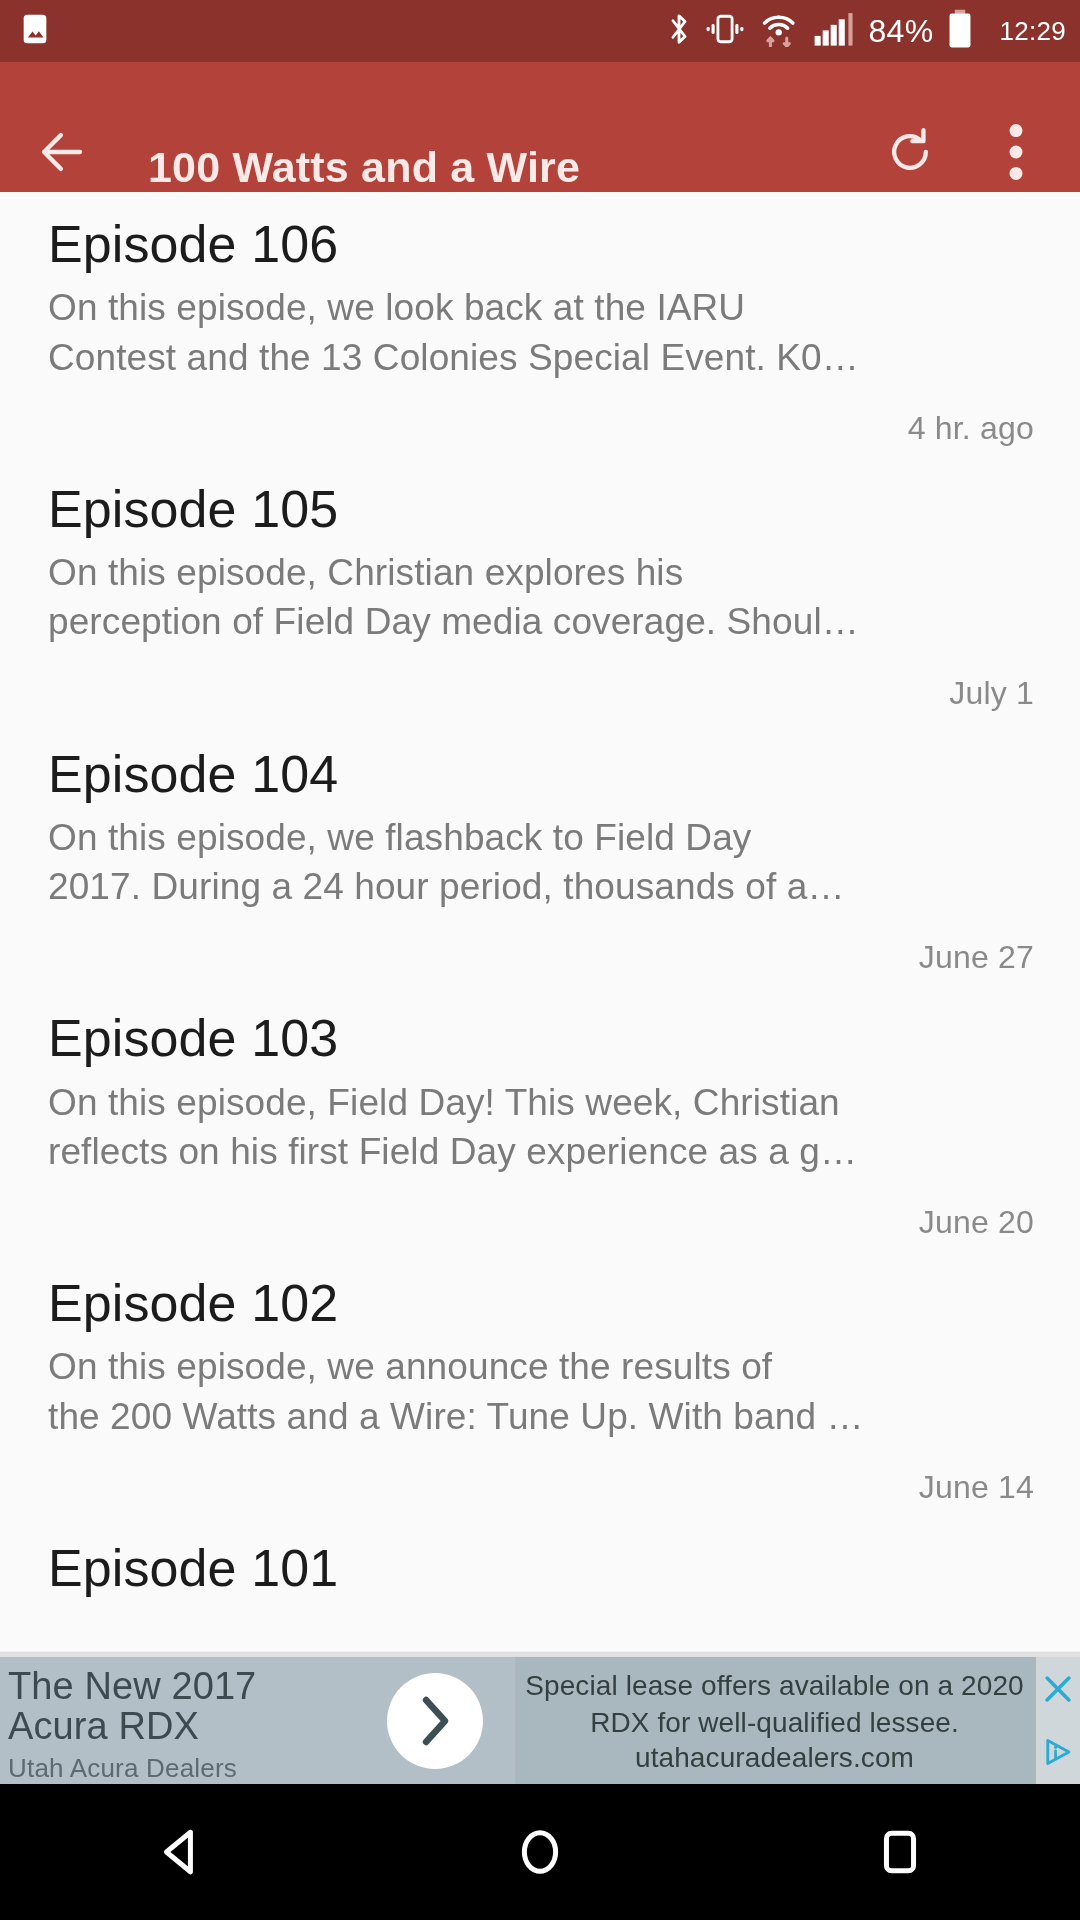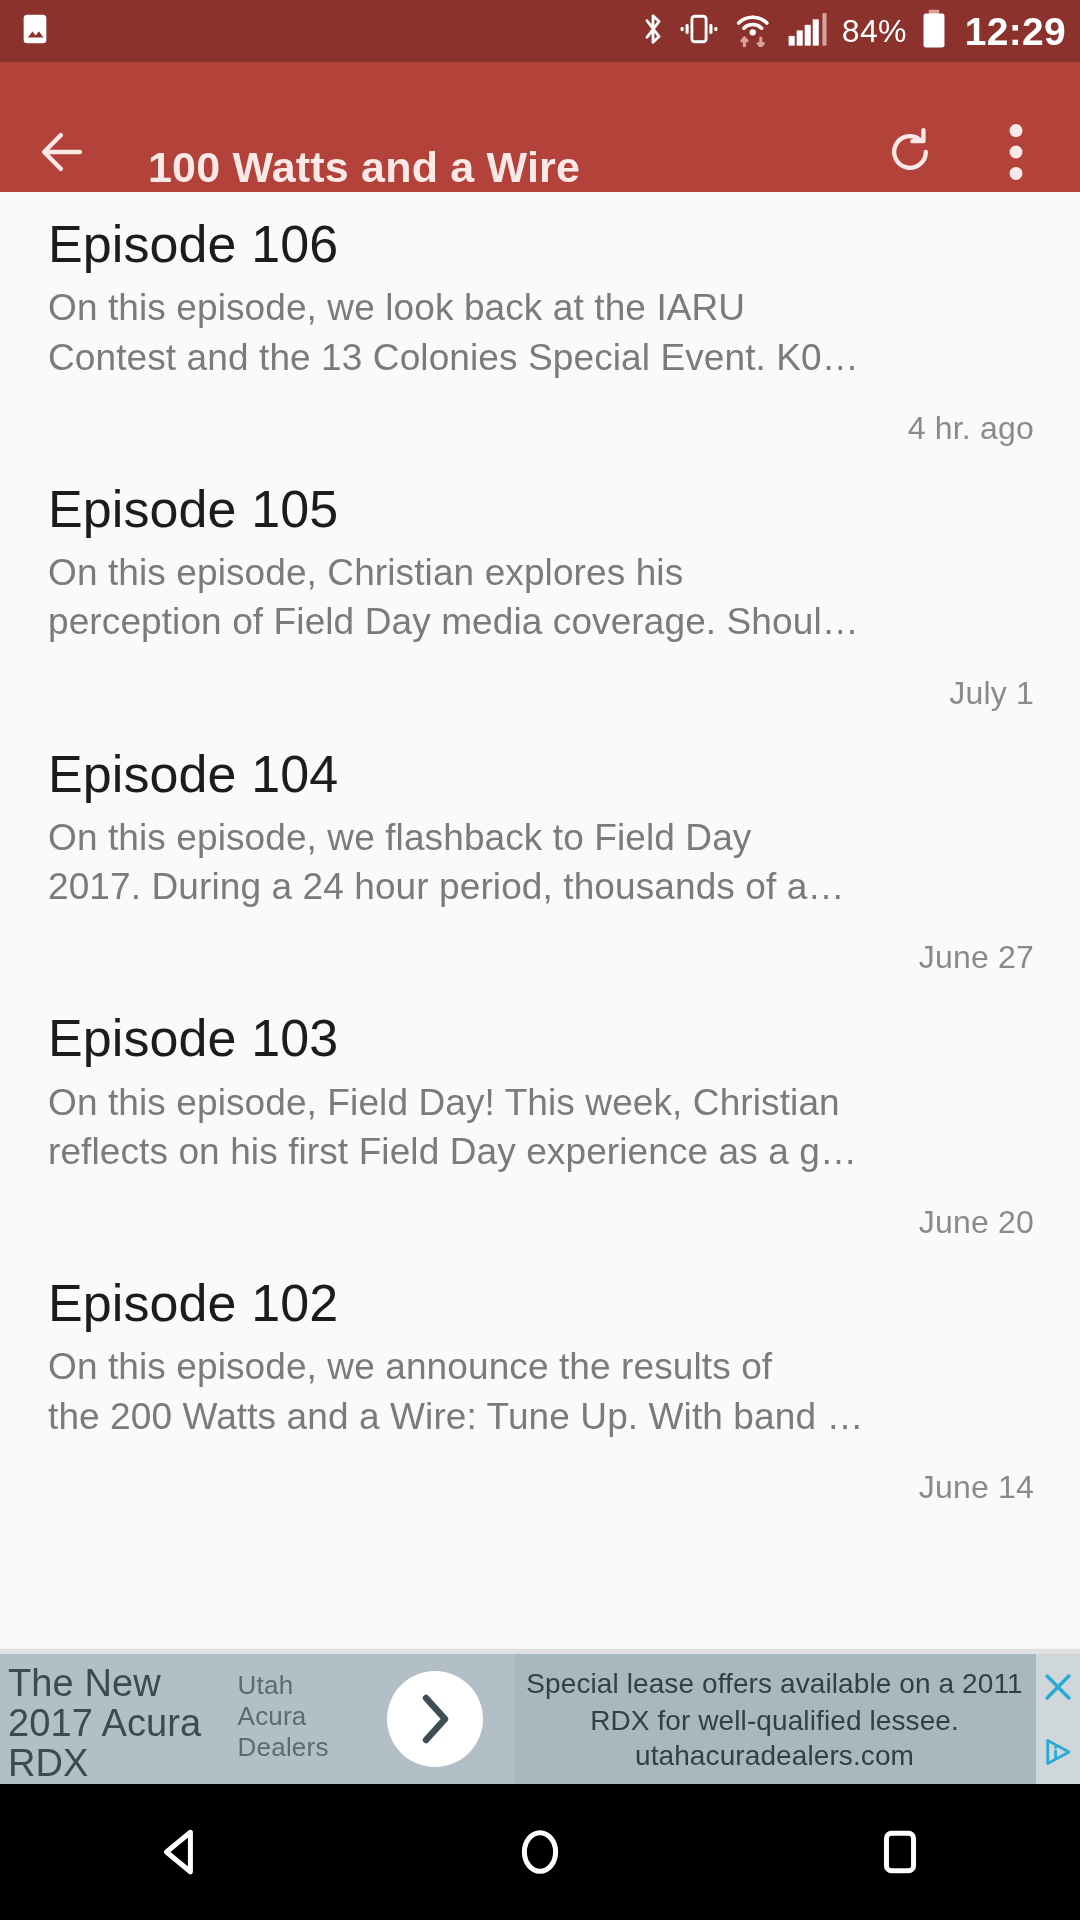--- a/index.html
+++ b/index.html
@@ -13,21 +13,21 @@
 
   
   .status-bar {
     height:62px; background:#8b322c; flex:0 0 62px;
     display:flex; align-items:center; padding:0 14px 0 18px; color:#fff;
   }
   .status-left { display:flex; align-items:center; gap:10px; }
   .status-right { margin-left:auto; display:flex; align-items:center; gap:13px; }
   .sb-icon { display:block; }
   .battery-pct { font-size:32px; font-weight:400; letter-spacing:.3px; line-height:1; }
-  .clock { font-size:39px; font-weight:700; letter-spacing:.3px; line-height:1; margin-left:4px; }
+  .clock { font-size:26px; font-weight:400; letter-spacing:.3px; line-height:1; margin-left:12px; }
 
   
   .app-bar {
     height:130px; flex:0 0 130px; background:#b3423a;
     display:flex; align-items:flex-end; padding:0 24px 0 36px;
   }
   .app-bar-title {
     color:#fbe9e7; font-size:43px; font-weight:700; letter-spacing:.2px;
     margin-left:46px; white-space:nowrap;
   }
@@ -54,21 +54,21 @@
   .episode-item.partial { padding-bottom:0; }
   .episode-item.partial .ep-desc { max-height:26px; overflow:hidden; }
 
   
   .ad-sep { flex:0 0 6px; background:#e0e0e0; border-top:1px solid #f2f2f2; }
   .ad-banner {
     flex:0 0 125px; background:#b2bfc7; display:flex; align-items:stretch; position:relative;
   }
   .ad-left {
     width:355px; flex:0 0 355px; padding:10px 0 0 8px;
-    display:flex; justify-content:center;
+    display:flex; flex-direction:column; justify-content:center;
   }
   .ad-headline { font-size:38px; color:#3d4a50; line-height:1.05; letter-spacing:.1px; }
   .ad-advertiser { font-size:26px; color:#5d6a70; margin-top:6px; letter-spacing:.2px; }
   .ad-mid {
     flex:0 0 160px; display:flex; align-items:center; justify-content:center; position:relative;
   }
   .ad-cta-circle {
     width:96px; height:96px; border-radius:50%; background:#fff;
     display:flex; align-items:center; justify-content:center;
   }
@@ -197,37 +197,41 @@
       <div class="ep-desc">On this episode, Field Day! This week, Christian
 reflects on his first Field Day experience as a g…</div>
       <div class="ep-date">June 20</div>
     </div>
     <div class="episode-item">
       <div class="ep-title">Episode 102</div>
       <div class="ep-desc">On this episode, we announce the results of
 the 200 Watts and a Wire: Tune Up. With band …</div>
       <div class="ep-date">June 14</div>
     </div>
+    <div class="episode-item partial">
+      <div class="ep-title">Episode 101</div>
+      <div class="ep-desc"></div>
+    </div>
   </div>
 
   <div class="ad-sep"></div>
   <div class="ad-banner">
     <div class="ad-left">
       <div class="ad-headline">The New 2017 Acura RDX</div>
       <div class="ad-advertiser">Utah Acura Dealers</div>
     </div>
     <div class="ad-mid">
       <div class="ad-cta-circle">
         <svg width="44" height="56" viewBox="0 0 22 28">
           <path d="M6.5 3.5L16 14 6.5 24.5" fill="none" stroke="#3d4f55" stroke-width="3.2" stroke-linecap="round" stroke-linejoin="round"></path>
         </svg>
       </div>
     </div>
     <div class="ad-right">
-      <div class="ad-body">Special lease offers available on a 2011 RDX for well-qualified lessee.</div>
+      <div class="ad-body">Special lease offers available on a 2020 RDX for well-qualified lessee.</div>
       <div class="ad-url">utahacuradealers.com</div>
     </div>
     <div class="ad-controls">
       <div class="ad-ctl">
         <svg width="30" height="30" viewBox="0 0 22 22">
           <path d="M3 3l16 16M19 3L3 19" stroke="#29abd4" stroke-width="2.6" stroke-linecap="round"></path>
         </svg>
       </div>
       <div class="ad-ctl">
         <svg width="30" height="30" viewBox="0 0 22 22">

